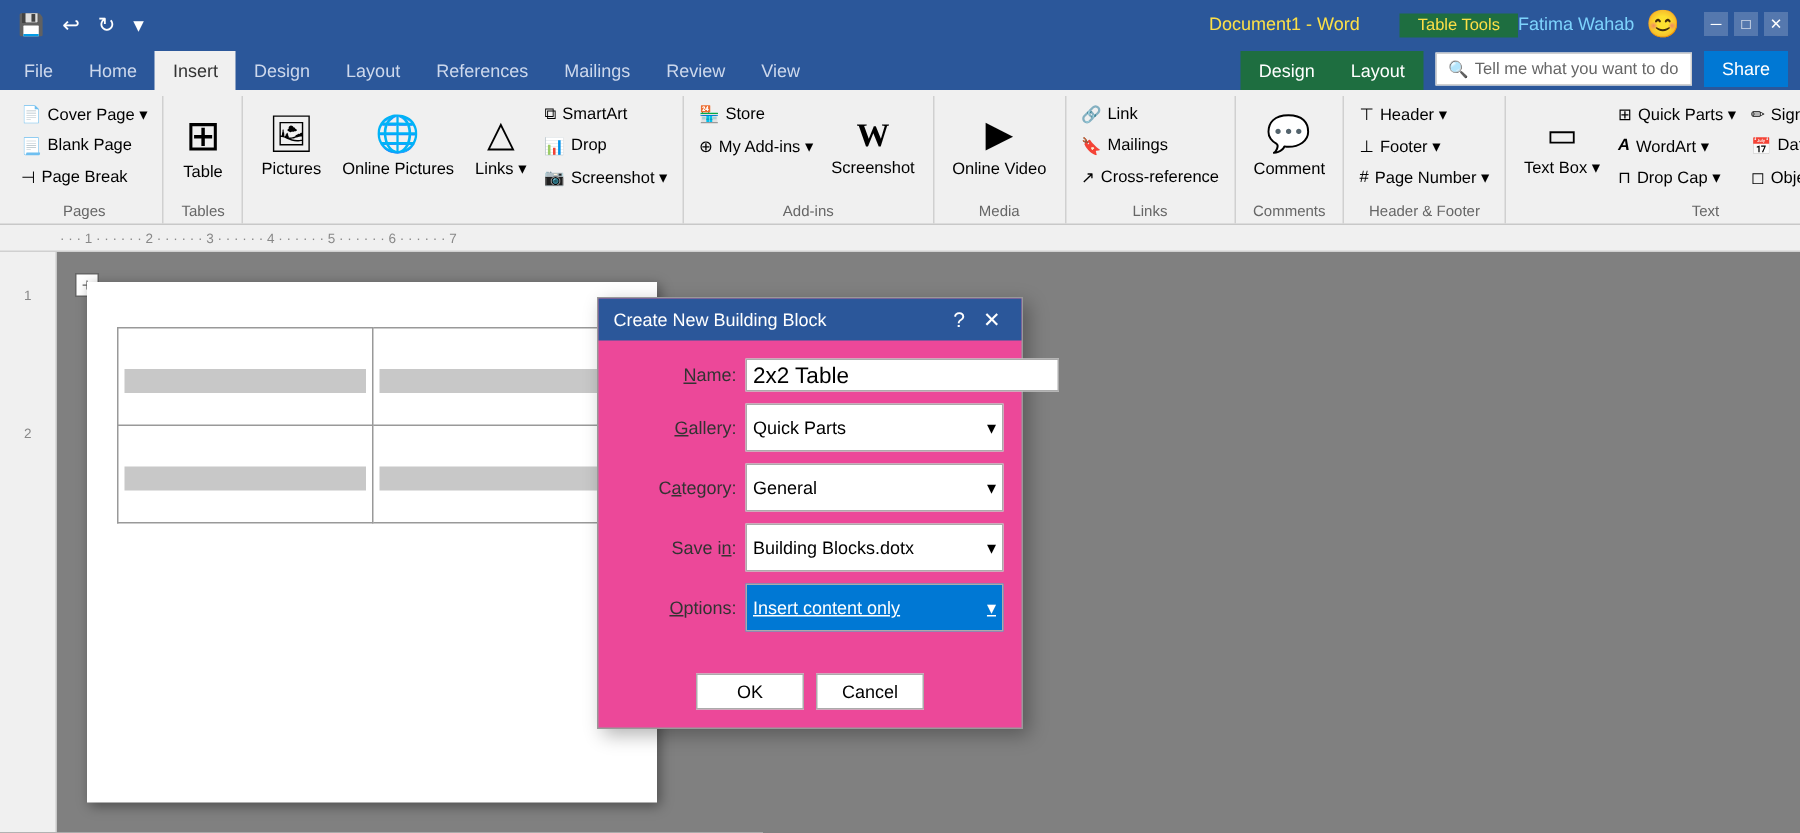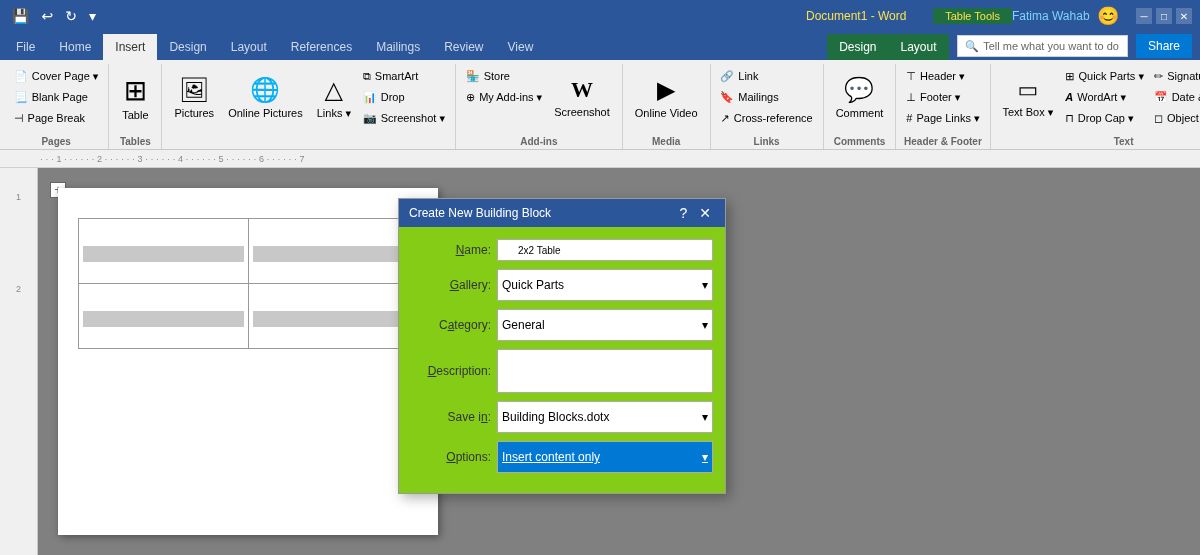--- a/index.html
+++ b/index.html
@@ -72,21 +72,20 @@
       align-items: flex-start;
       gap: 2px;
       flex: 1;
     }
     .ribbon-group-label {
       font-size: 10px;
       color: #666;
       text-align: center;
       padding-bottom: 2px;
       margin-top: auto;
-      font-weight: bold;
     }
     .ribbon-btn-large {
       display: flex;
       flex-direction: column;
       align-items: center;
       justify-content: center;
       padding: 2px 6px;
       cursor: pointer;
       border-radius: 2px;
       min-width: 40px;
@@ -181,22 +180,22 @@
     }
     .doc-table td {
       border: 1px solid #999;
       padding: 0;
       height: 65px;
     }
     .dialog {
       position: absolute;
       top: 30px;
       left: 360px;
-      width: 328px;
-      background: #84cc16;
+      width: 284px;
+      background: #ec4899;
       border: 1px solid #999;
       box-shadow: 4px 4px 12px rgba(0,0,0,0.3);
       pointer-events: all;
     }
     .dialog-title {
       background: #2b579a;
       color: white;
       padding: 6px 10px;
       font-size: 12px;
       display: flex;
@@ -217,22 +216,22 @@
       font-size: 12px;
       color: #333;
       text-align: right;
       flex-shrink: 0;
     }
     .dialog-label .underline { text-decoration: underline; }
     .dialog-input {
       flex: 1;
       height: 22px;
       border: 1px solid #ababab;
-      padding: 2px 20px;
-      font-size: 10px;
+      padding: 2px 4px;
+      font-size: 15px;
       background: white;
     }
     .dialog-select {
       flex: 1;
       height: 22px;
       border: 1px solid #ababab;
       padding: 15px 4px;
       font-size: 12px;
       background: white;
       display: flex;
@@ -480,21 +479,21 @@
         <div class="ribbon-btn-small">
           <span>⊤</span>
           <span>Header ▾</span>
         </div>
         <div class="ribbon-btn-small">
           <span>⊥</span>
           <span>Footer ▾</span>
         </div>
         <div class="ribbon-btn-small">
           <span>#</span>
-          <span>Page Links ▾</span>
+          <span>Page Number ▾</span>
         </div>
       </div>
     </div>
     <div class="ribbon-group-label">Header &amp; Footer</div>
   </div>
 
   <div class="ribbon-group">
     <div class="ribbon-group-content">
       <div class="ribbon-btn-large">
         <span style="font-size:22px;">▭</span>
@@ -597,36 +596,36 @@
         </div>
 
         <div class="dialog-row">
           <label class="dialog-label">C<span class="underline">a</span>tegory:</label>
           <div class="dialog-select">
             <span>General</span>
             <span>▾</span>
           </div>
         </div>
 
-        <div class="dialog-row">
-          <label class="dialog-label"><span class="underline">D</span>escription:</label>
-          <textarea class="dialog-textarea" style=""></textarea>
-        </div>
 
         <div class="dialog-row">
           <label class="dialog-label">Save i<span class="underline">n</span>:</label>
           <div class="dialog-select">
             <span>Building Blocks.dotx</span>
             <span>▾</span>
           </div>
         </div>
 
         <div class="dialog-row">
           <label class="dialog-label"><span class="underline">O</span>ptions:</label>
           <div class="dialog-select dialog-select-highlighted">
             <span>Insert content only</span>
             <span style="color:white;">▾</span>
           </div>
         </div>
       </div>
+      <div class="dialog-footer">
+        <button class="dialog-btn-ok">OK</button>
+        <button class="dialog-btn-cancel">Cancel</button>
+      </div>
     </div>
   </div>
 </div>
 
 </body></html>

